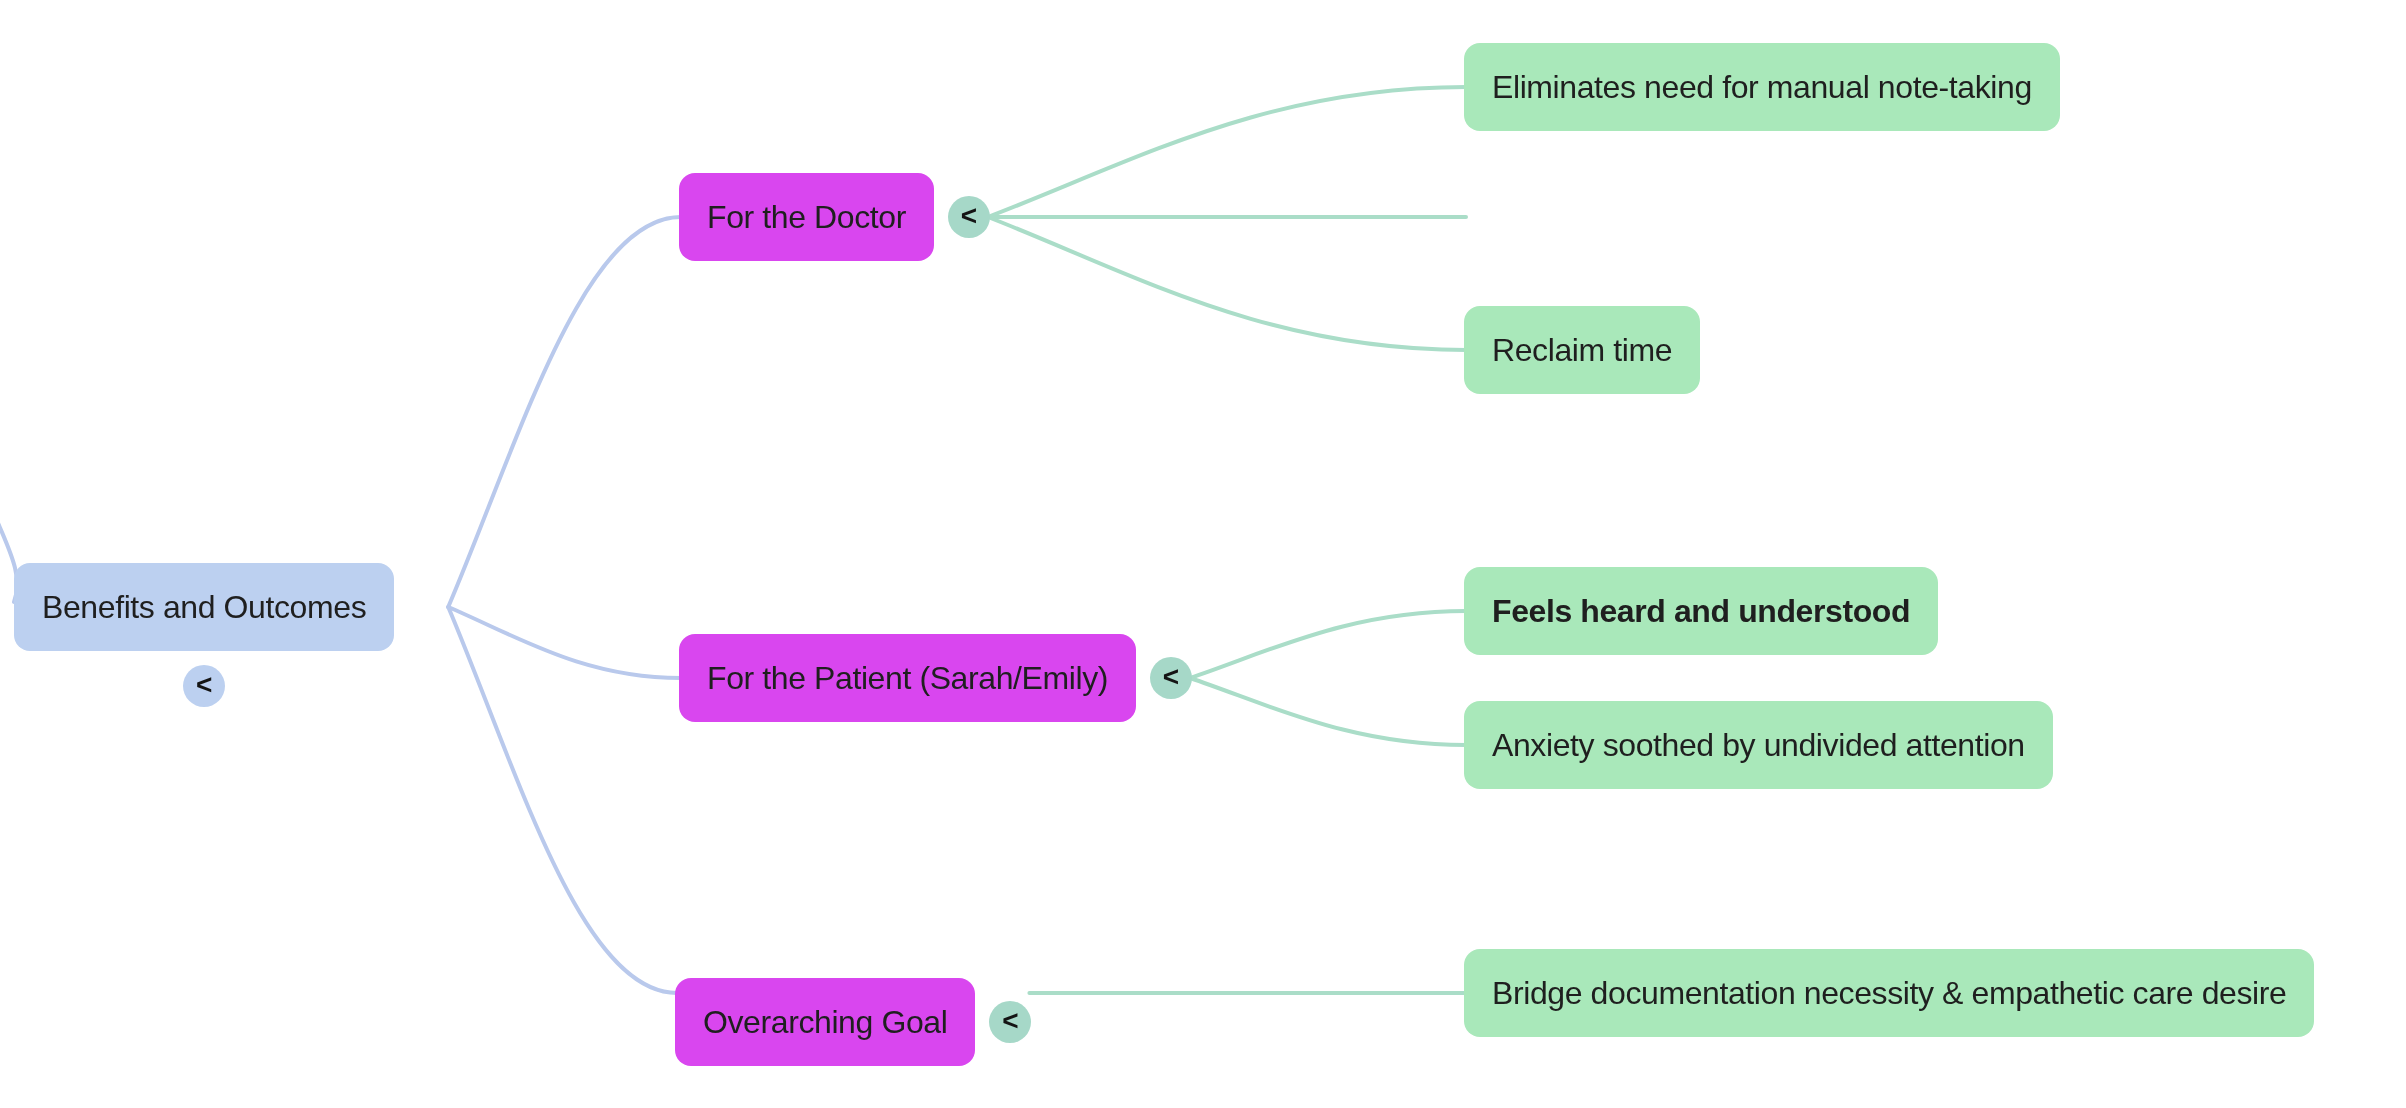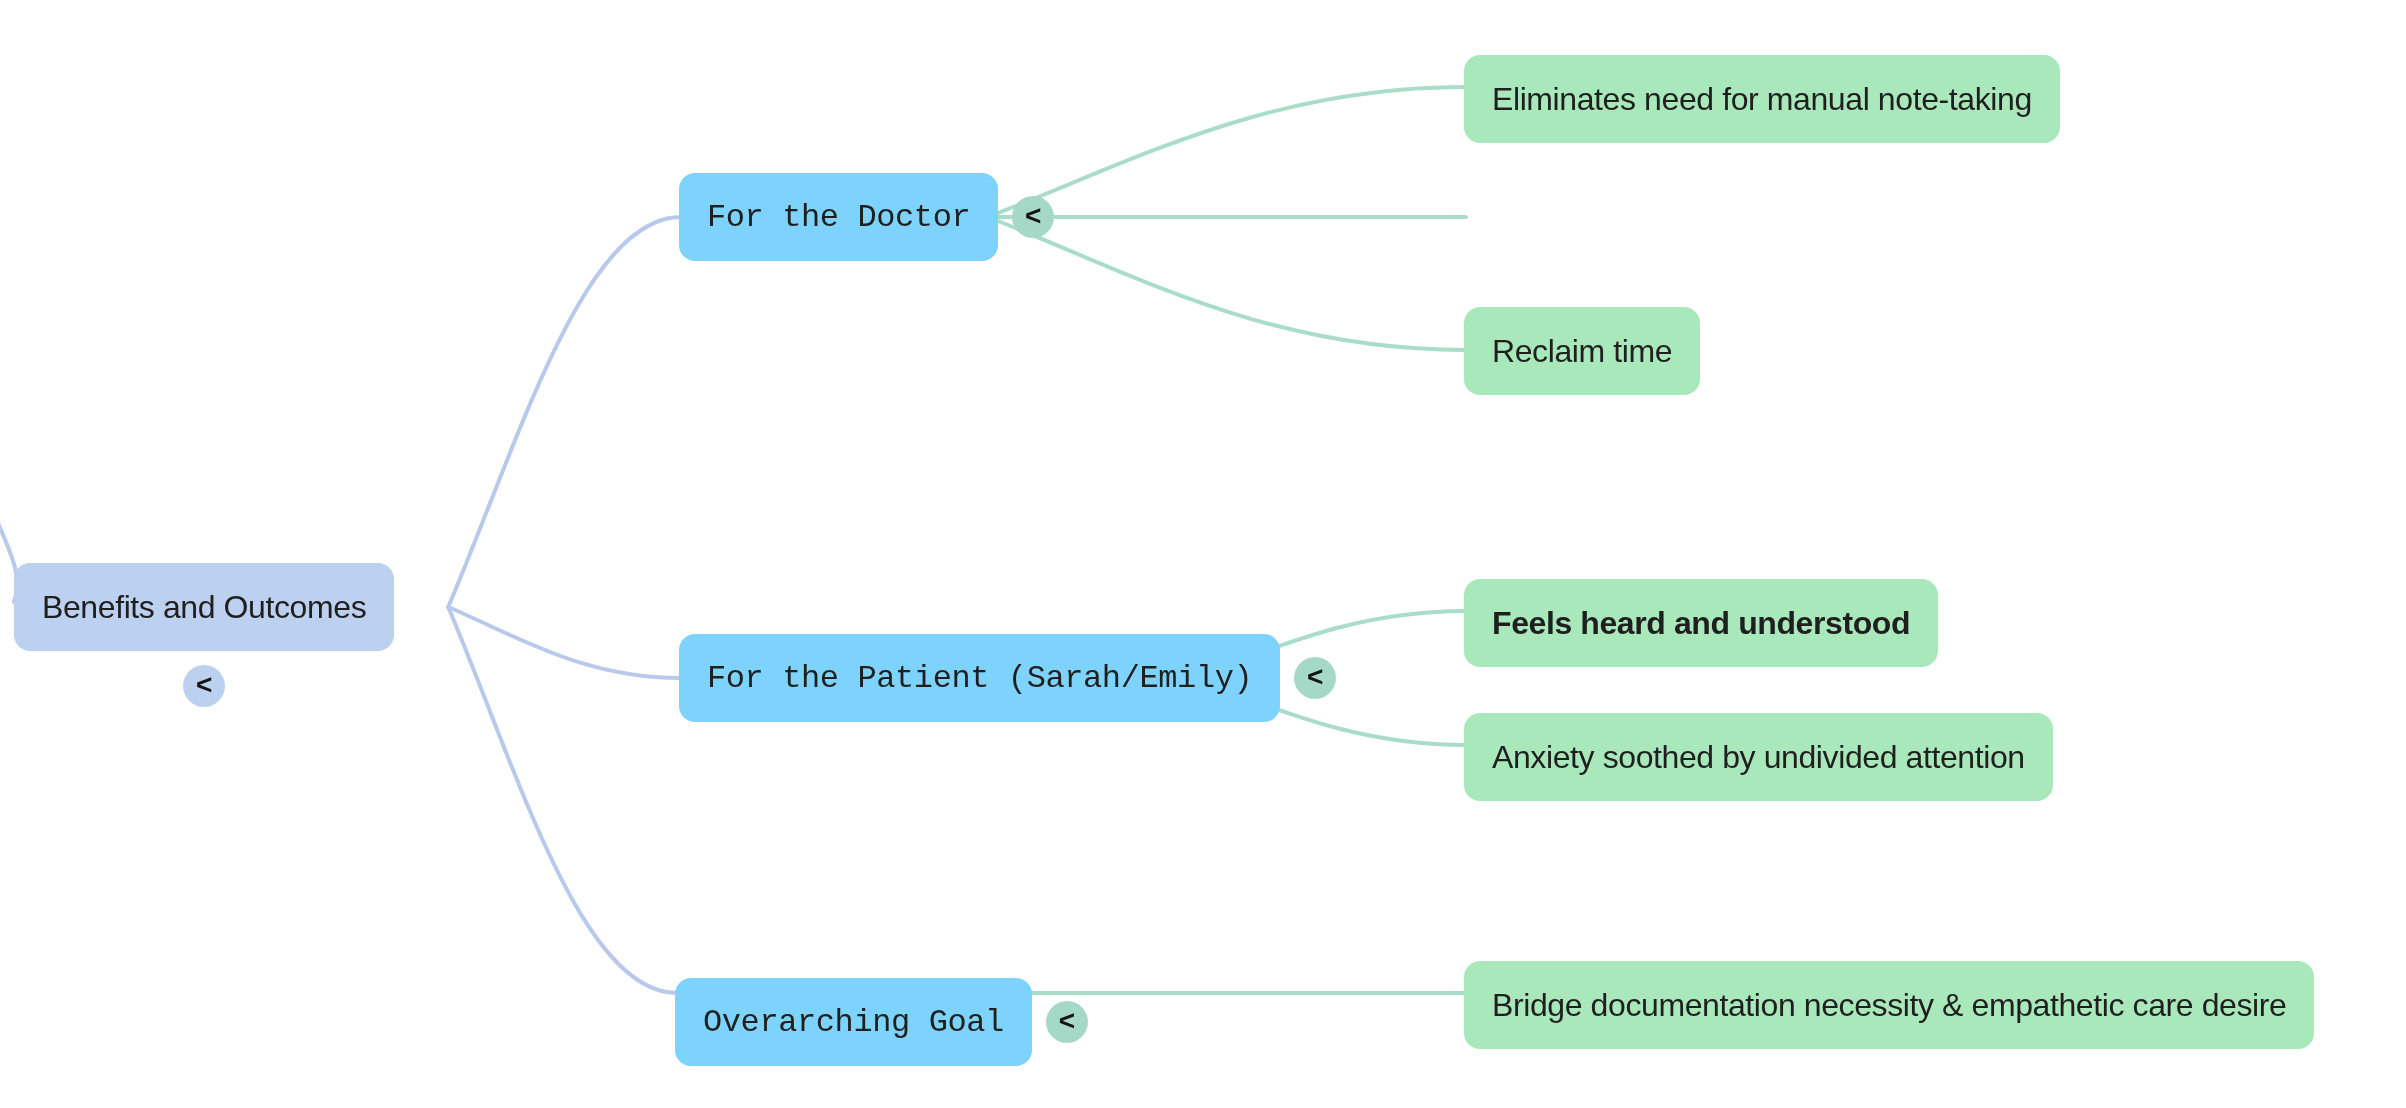--- a/index.html
+++ b/index.html
@@ -42,22 +42,22 @@
     align-items: center;
     padding: 0 28px;
     border-radius: 16px;
     font-size: 32px;
     letter-spacing: -0.4px;
     color: #1f1f1f;
     white-space: nowrap;
     box-sizing: border-box;
   }
   .box.root   { background: #bcd0f0; }
-  .box.branch { background: #7dd3fc; font-family: Liberation Mono, monospace; }
-  .box.leaf   { background: #a9e8ba; margin-top: 12px; }
+  .box.branch { background: #d946ef; }
+  .box.leaf   { background: #a9e8ba; }
   .btn {
     width: 42px;
     height: 42px;
     border-radius: 50%;
     flex: 0 0 42px;
     display: flex;
     align-items: center;
     justify-content: center;
     font-size: 28px;
     font-weight: 700;
@@ -109,21 +109,21 @@
         <div class="box branch">
           <span>Overarching Goal</span>
         </div>
         <div class="btn branch">&lt;</div>
       </div>
       <div class="row" style="left: 1464px; top: 43px;">
         <div class="box leaf">
           <span>Eliminates need for manual note-taking</span>
         </div>
       </div>
-      <div class="row" style="left: 1464px; top: 295px;">
+      <div class="row" style="left: 1464px; top: 306px;">
         <div class="box leaf">
           <span>Reclaim time</span>
         </div>
       </div>
       <div class="row" style="left: 1464px; top: 567px; font-weight: bold;">
         <div class="box leaf">
           <span>Feels heard and understood</span>
         </div>
       </div>
       <div class="row" style="left: 1464px; top: 701px;">

